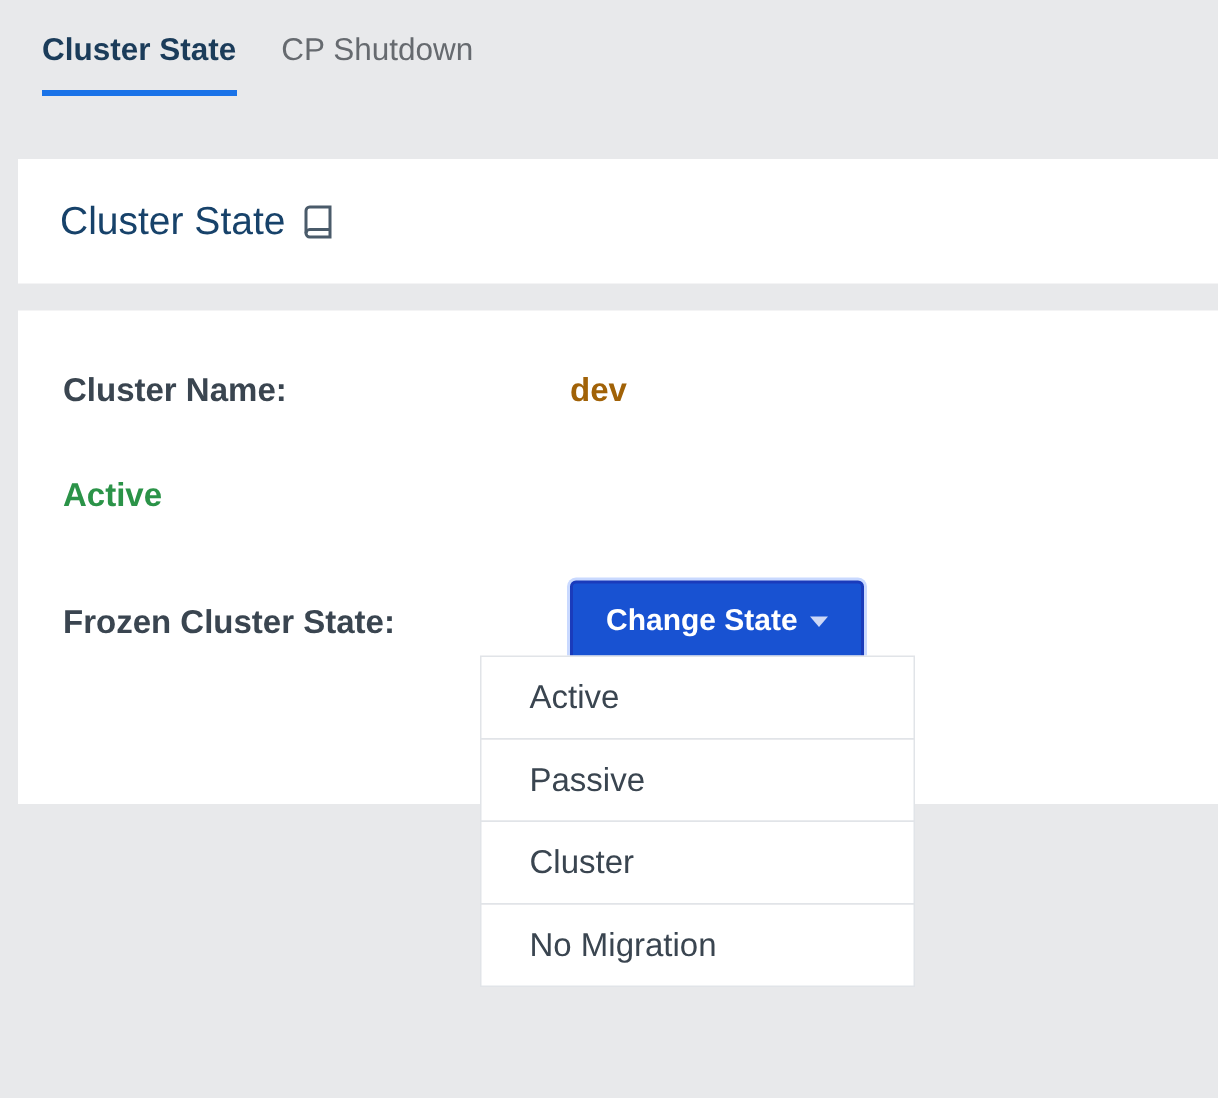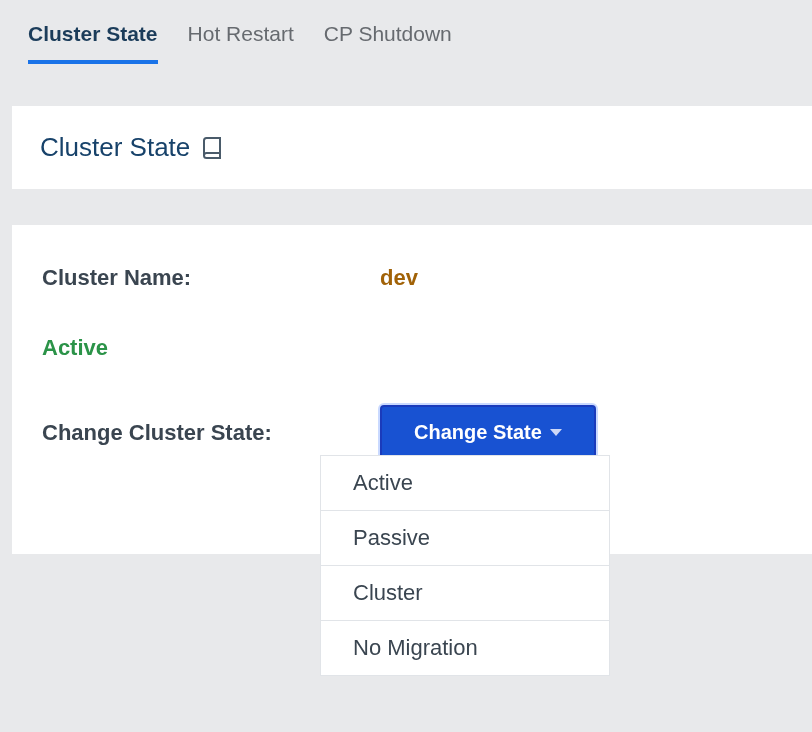--- a/index.html
+++ b/index.html
@@ -42,21 +42,21 @@
     }
     .book-icon {
       width: 24px;
       height: 24px;
       stroke: #4a5b6a;
       stroke-width: 2;
       fill: none;
     }
     .content-panel {
       background: #fff;
-      margin: 36px 0 0 12px;
+      margin: 18px 0 0 12px;
       padding: 40px 30px 50px 30px;
       position: relative;
     }
     .row {
       display: flex;
       align-items: center;
       margin-bottom: 44px;
     }
     .row:last-child { margin-bottom: 0; }
     .label {
@@ -72,21 +72,21 @@
     }
     .value-active {
       color: #2b9348;
     }
     .change-btn {
       background: #1852d2;
       border: 2px solid #1a3bbb;
       color: #fff;
       font-size: 20px;
       font-weight: 700;
-      padding: 14px 32px;
+      padding: 14px 22px;
       border-radius: 4px;
       display: inline-flex;
       align-items: center;
       gap: 8px;
       cursor: pointer;
       box-shadow: 0 0 0 2px rgba(120,160,255,0.4);
     }
     .caret-down {
       width: 0;
       height: 0;
@@ -109,21 +109,20 @@
       cursor: pointer;
       margin-top: -1px;
     }
     .dropdown-item:first-child { margin-top: 0; }
   </style>
 </head>
 <body>
 
 <div class="tabs">
   <div class="tab active">Cluster State</div>
-  <div class="tab">Hot Restart</div>
   <div class="tab">CP Shutdown</div>
 </div>
 
 <div class="panel">
   <div class="panel-title">
     <span>Cluster State</span>
     <svg class="book-icon" viewBox="0 0 24 24">
       <path d="M4 19.5A2.5 2.5 0 0 1 6.5 17H20"></path>
       <path d="M6.5 2H20v20H6.5A2.5 2.5 0 0 1 4 19.5v-15A2.5 2.5 0 0 1 6.5 2z"></path>
     </svg>
@@ -132,21 +131,21 @@
 
 <div class="content-panel">
   <div class="row">
     <div class="label">Cluster Name:</div>
     <div class="value">dev</div>
   </div>
   <div class="row">
     <div class="value value-active">Active</div>
   </div>
   <div class="row">
-    <div class="label">Change Cluster State:</div>
+    <div class="label">Frozen Cluster State:</div>
     <button class="change-btn">
       <span>Change State</span>
       <span class="caret-down"></span>
     </button>
   </div>
 
   <div class="dropdown">
     <div class="dropdown-item">Active</div>
     <div class="dropdown-item">Passive</div>
     <div class="dropdown-item">Cluster</div>

